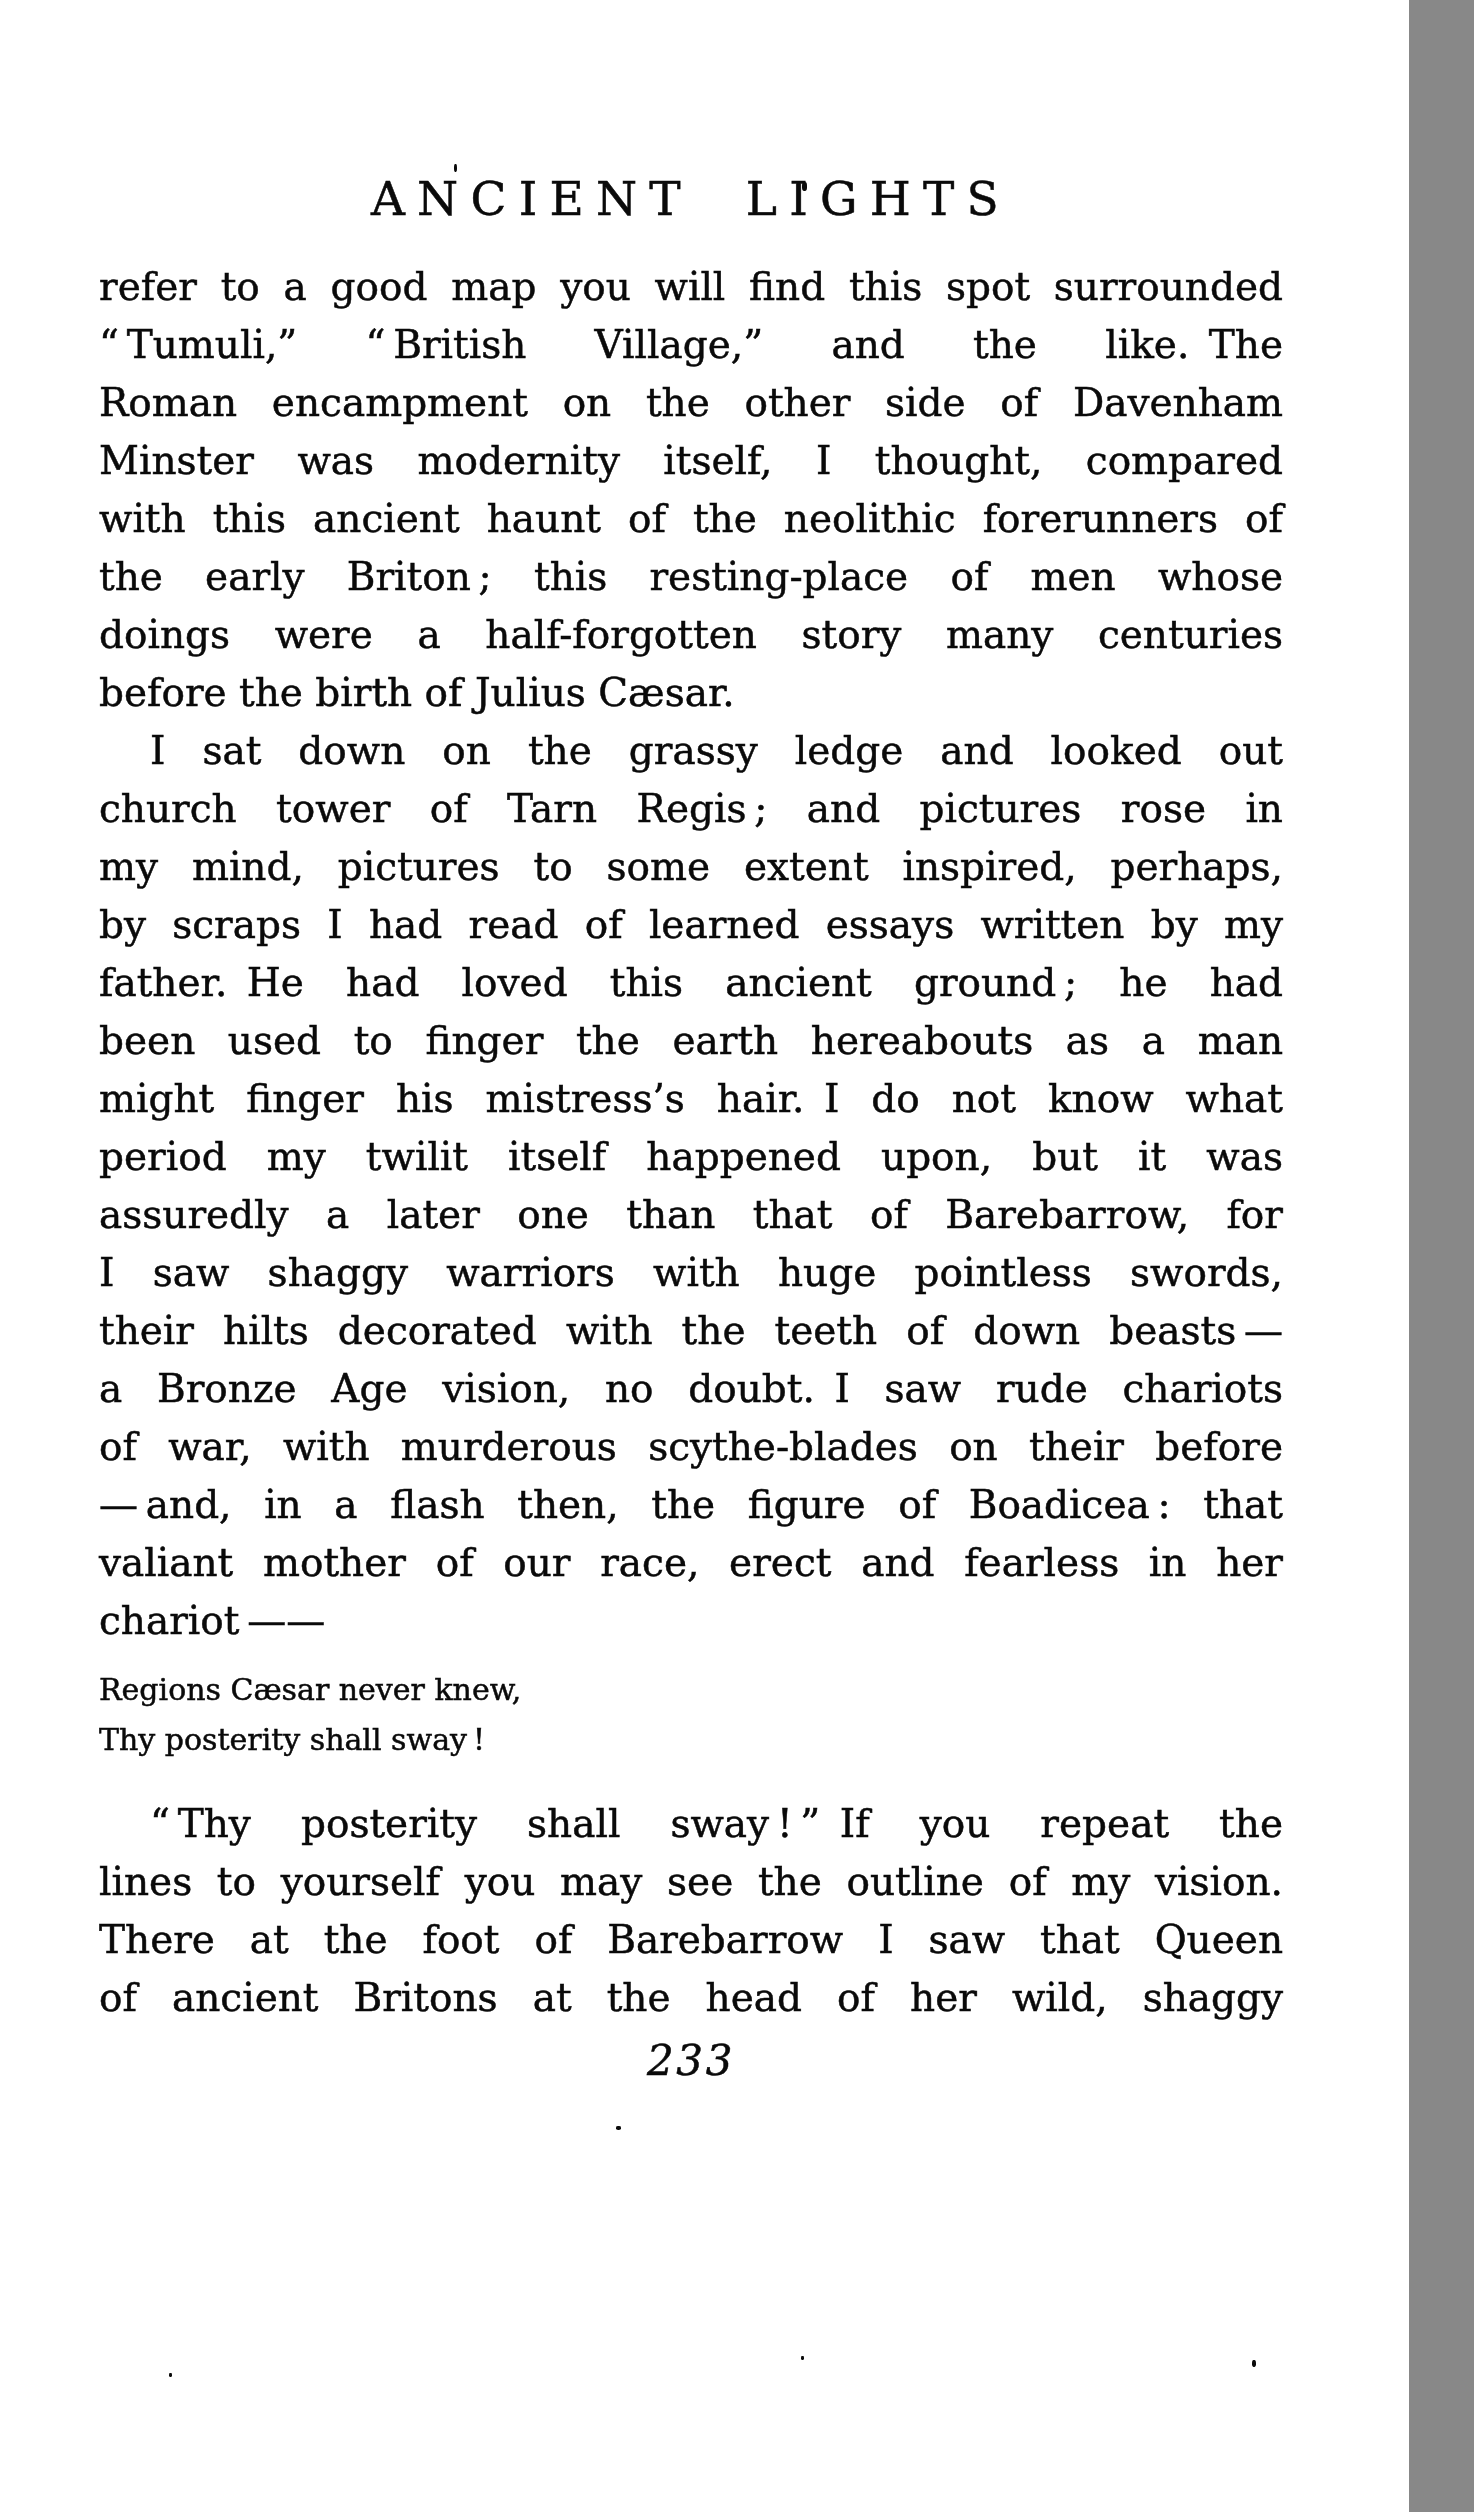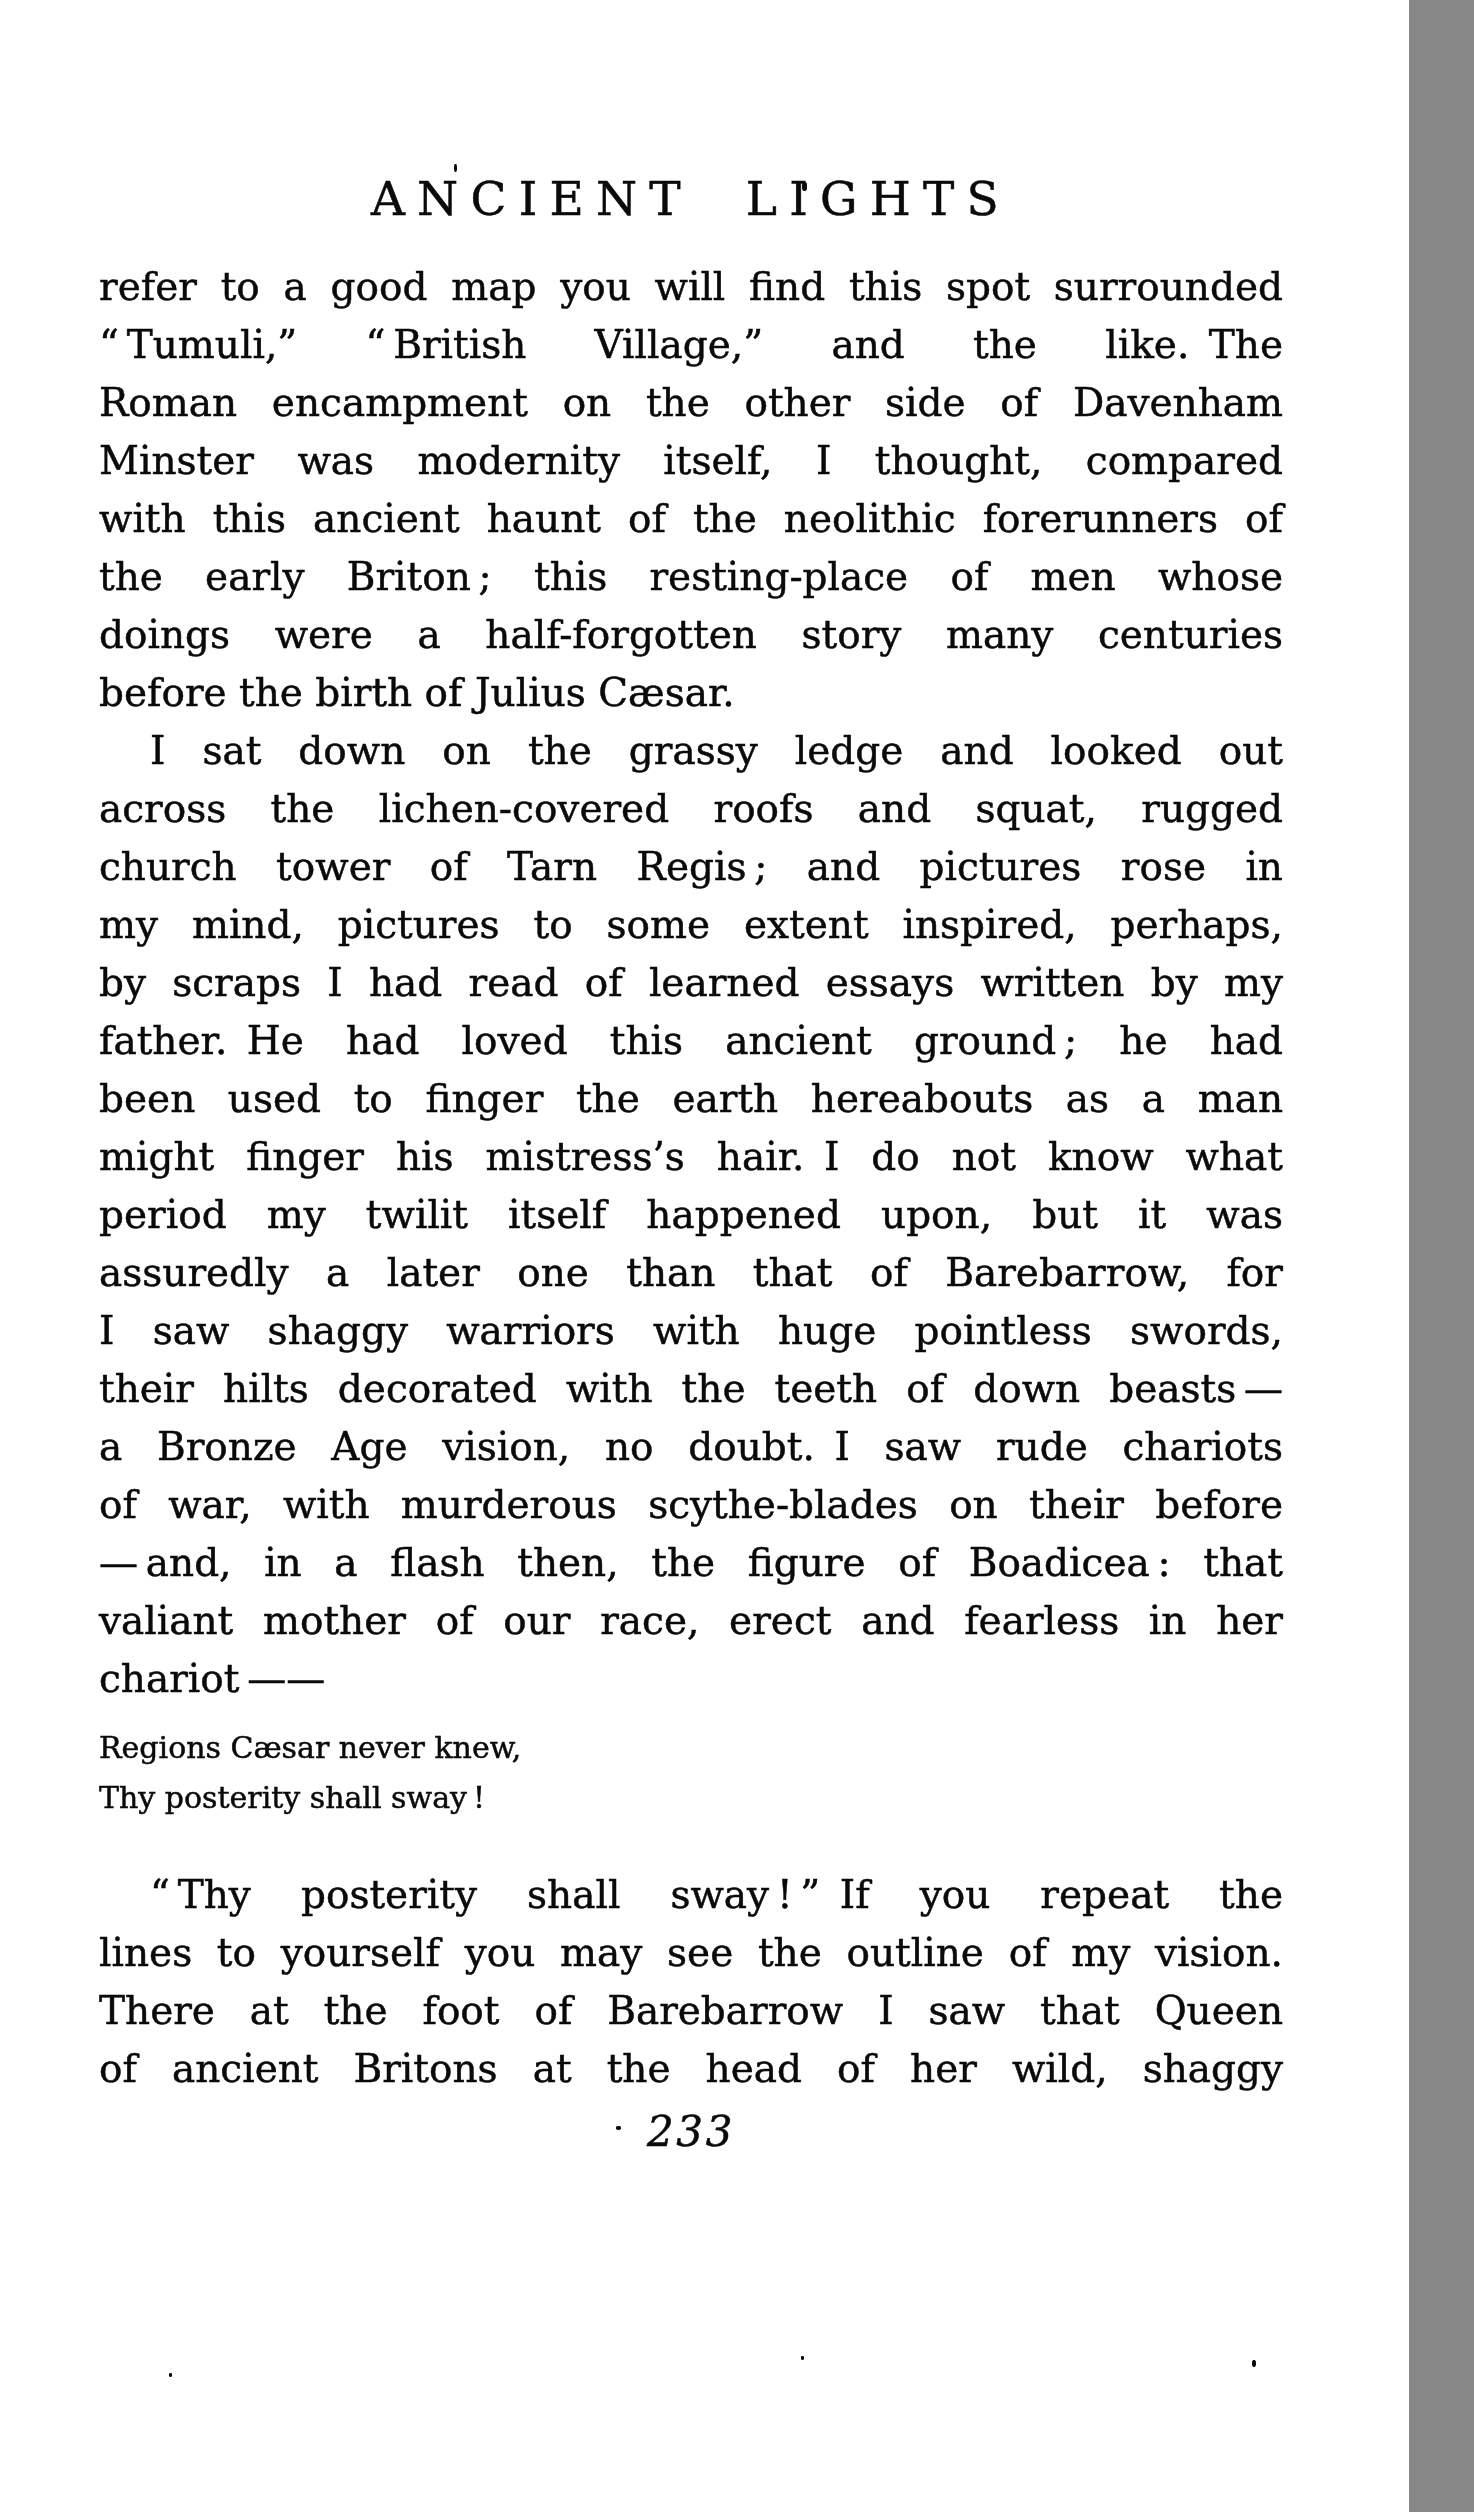--- a/index.html
+++ b/index.html
@@ -37,21 +37,21 @@
     text-align-last:justify;
     white-space:nowrap;
   }
   .line.left{ text-align-last:left; }
   .line.indent{ padding-left:51px; }
   .verse{
     margin-top:15px;
     font-size:30px;
     line-height:50px;
   }
-  .para3{ margin-top:43px; }
+  .para3{ margin-top:30px; }
   .pagenum{
     margin-top:5px;
     text-align:center;
     font-style:italic;
     font-size:42px;
     letter-spacing:2.6px;
   }
   .speck{
     position:absolute;
     background:var(--ink);
@@ -73,21 +73,20 @@
       <div class="line">Roman encampment on the other side of Davenham</div>
       <div class="line">Minster was modernity itself, I thought, compared</div>
       <div class="line">with this ancient haunt of the neolithic forerunners of</div>
       <div class="line">the early Briton ; this resting-place of men whose</div>
       <div class="line">doings were a half-forgotten story many centuries</div>
       <div class="line left">before the birth of Julius Cæsar.</div>
     </div>
 
     <div>
       <div class="line indent">I sat down on the grassy ledge and looked out</div>
-      <div class="line">across the lichen-covered roofs and squat, rugged</div>
       <div class="line">church tower of Tarn Regis ; and pictures rose in</div>
       <div class="line">my mind, pictures to some extent inspired, perhaps,</div>
       <div class="line">by scraps I had read of learned essays written by my</div>
       <div class="line">father. He had loved this ancient ground ; he had</div>
       <div class="line">been used to finger the earth hereabouts as a man</div>
       <div class="line">might finger his mistress’s hair. I do not know what</div>
       <div class="line">period my twilit itself happened upon, but it was</div>
       <div class="line">assuredly a later one than that of Barebarrow, for</div>
       <div class="line">I saw shaggy warriors with huge pointless swords,</div>
       <div class="line">their hilts decorated with the teeth of down beasts —</div>

